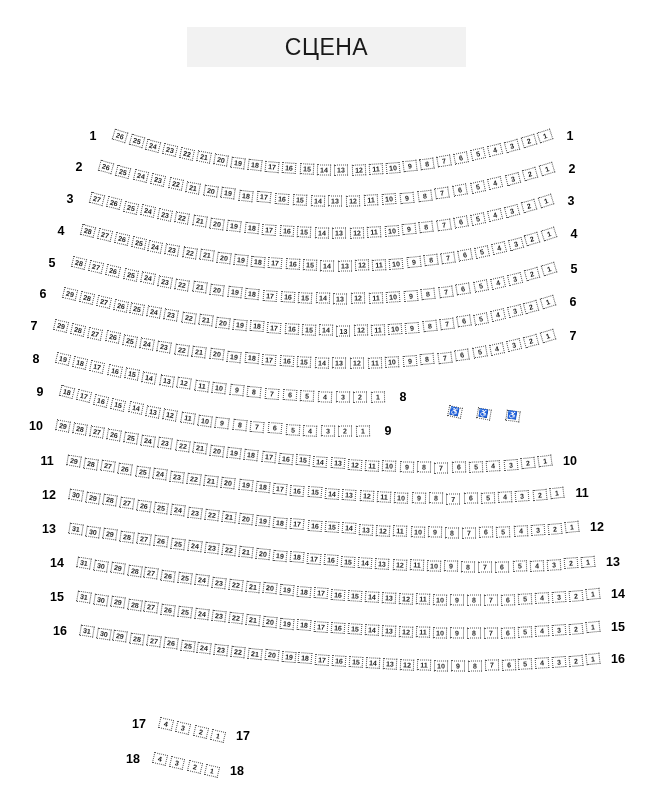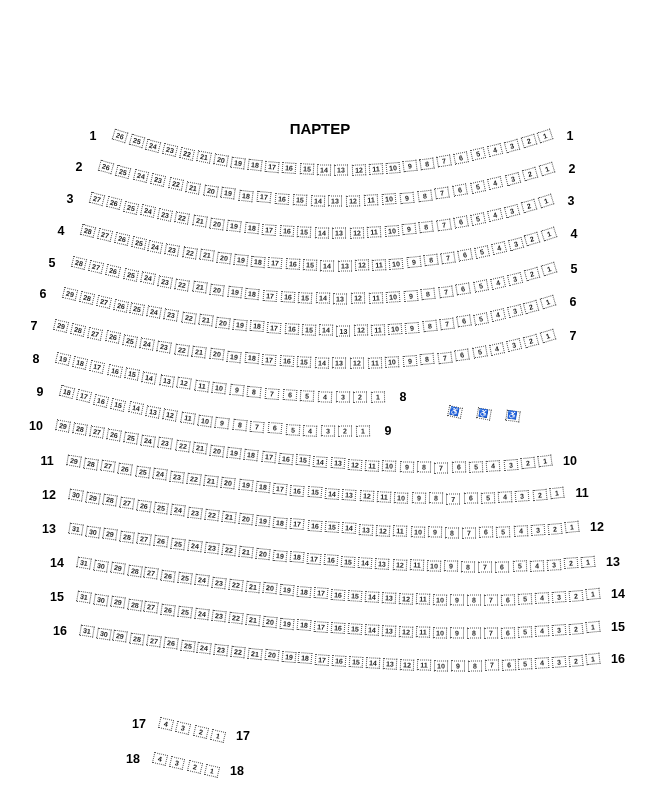--- a/index.html
+++ b/index.html
@@ -25,21 +25,23 @@
   .seat.wheelchair { font-size:8px; color:#444; font-weight:400; }
   .row-label {
     position:absolute; transform:translate(-50%,-50%);
     font-size:12.5px; font-weight:700; color:#000; line-height:1;
   }
 </style>
 </head>
 <body>
 
 <div class="canvas">
-  <div class="section-title">ПАРТЕР</div>
+  <div class="stage-box">
+    <span>СЦЕНА</span>
+  </div>
   <div id="seats-layer">
       <div class="seat" style="left: 120px; top: 136px; transform: translate(-50%, -50%) rotate(17.2deg);">26</div>
       <div class="seat" style="left: 136.567px; top: 140.934px; transform: translate(-50%, -50%) rotate(16deg);">25</div>
       <div class="seat" style="left: 153.233px; top: 145.519px; transform: translate(-50%, -50%) rotate(14.8deg);">24</div>
       <div class="seat" style="left: 169.995px; top: 149.744px; transform: translate(-50%, -50%) rotate(13.5deg);">23</div>
       <div class="seat" style="left: 186.845px; top: 153.598px; transform: translate(-50%, -50%) rotate(12.2deg);">22</div>
       <div class="seat" style="left: 203.778px; top: 157.07px; transform: translate(-50%, -50%) rotate(10.9deg);">21</div>
       <div class="seat" style="left: 220.788px; top: 160.15px; transform: translate(-50%, -50%) rotate(9.6deg);">20</div>
       <div class="seat" style="left: 237.864px; top: 162.828px; transform: translate(-50%, -50%) rotate(8.2deg);">19</div>
       <div class="seat" style="left: 255.001px; top: 165.095px; transform: translate(-50%, -50%) rotate(6.8deg);">18</div>

